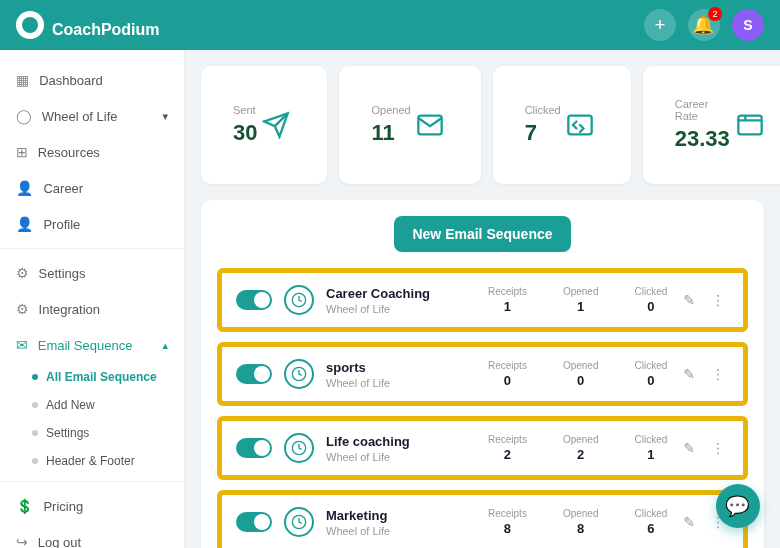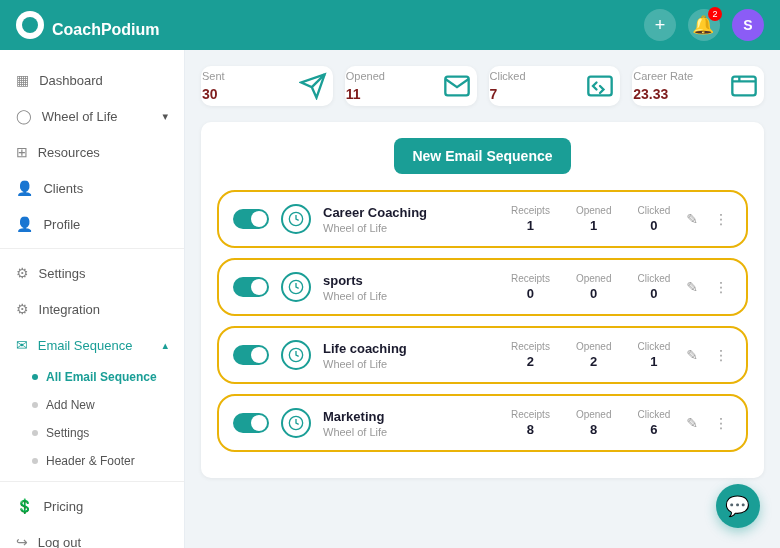--- a/index.html
+++ b/index.html
@@ -148,37 +148,37 @@
 
     
     .stats-row {
       display: flex;
       gap: 12px;
       margin-bottom: 16px;
     }
     .stat-card {
       background: white;
       border-radius: 10px;
-      padding: 1px;
+      padding: 32px;
       flex: 1;
       display: flex;
       align-items: center;
       justify-content: space-between;
       box-shadow: 0 1px 4px rgba(0,0,0,0.06);
     }
     .stat-info {}
     .stat-label {
       font-size: 11px;
       color: #999;
       margin-bottom: 4px;
     }
     .stat-value {
-      font-size: 14px;
+      font-size: 22px;
       font-weight: 700;
-      color: #7f1d1d;
+      color: #14532d;
     }
     .stat-icon {
       width: 38px;
       height: 38px;
       display: flex;
       align-items: center;
       justify-content: center;
       font-size: 20px;
     }
 
@@ -200,22 +200,22 @@
       border: none;
       border-radius: 8px;
       padding: 10px 18px;
       font-size: 14px;
       font-weight: 600;
       cursor: pointer;
     }
     .seq-row {
       display: flex;
       align-items: center;
-      border: 2px solid #eab308;
-      border-radius: 18px;
+      border: 5px solid #eab308;
+      border-radius: 6px;
       padding: 12px 14px;
       margin-bottom: 10px;
       gap: 12px;
     }
     .seq-toggle {
       width: 36px;
       height: 20px;
       background: #1a9e96;
       border-radius: 10px;
       position: relative;
@@ -242,21 +242,21 @@
       justify-content: center;
       font-size: 14px;
       color: #1a9e96;
       flex-shrink: 0;
     }
     .seq-info { flex: 1; min-width: 0; }
     .seq-name { font-size: 13px; font-weight: 600; color: #1a1a2e; }
     .seq-sub { font-size: 11px; color: #999; margin-top: 2px; }
     .seq-stats {
       display: flex;
-      gap: 26px;
+      gap: 36px;
       align-items: flex-start;
     }
     .seq-stat { text-align: center; }
     .seq-stat-label { font-size: 10px; color: #999; }
     .seq-stat-value { font-size: 13px; font-weight: 600; color: #1a1a2e; margin-top: 2px; }
     .seq-actions {
       display: flex;
       align-items: center;
       gap: 8px;
     }
@@ -319,21 +319,21 @@
       <span class="sidebar-item-icon">◯</span>
       <span>Wheel of Life</span>
       <span class="sidebar-chevron">▾</span>
     </div>
     <div class="sidebar-item">
       <span class="sidebar-item-icon">⊞</span>
       <span>Resources</span>
     </div>
     <div class="sidebar-item">
       <span class="sidebar-item-icon">👤</span>
-      <span>Clients</span>
+      <span>Career</span>
     </div>
     <div class="sidebar-item">
       <span class="sidebar-item-icon">👤</span>
       <span>Profile</span>
     </div>
     <div class="sidebar-divider"></div>
     <div class="sidebar-item">
       <span class="sidebar-item-icon">⚙</span>
       <span>Settings</span>
     </div>

